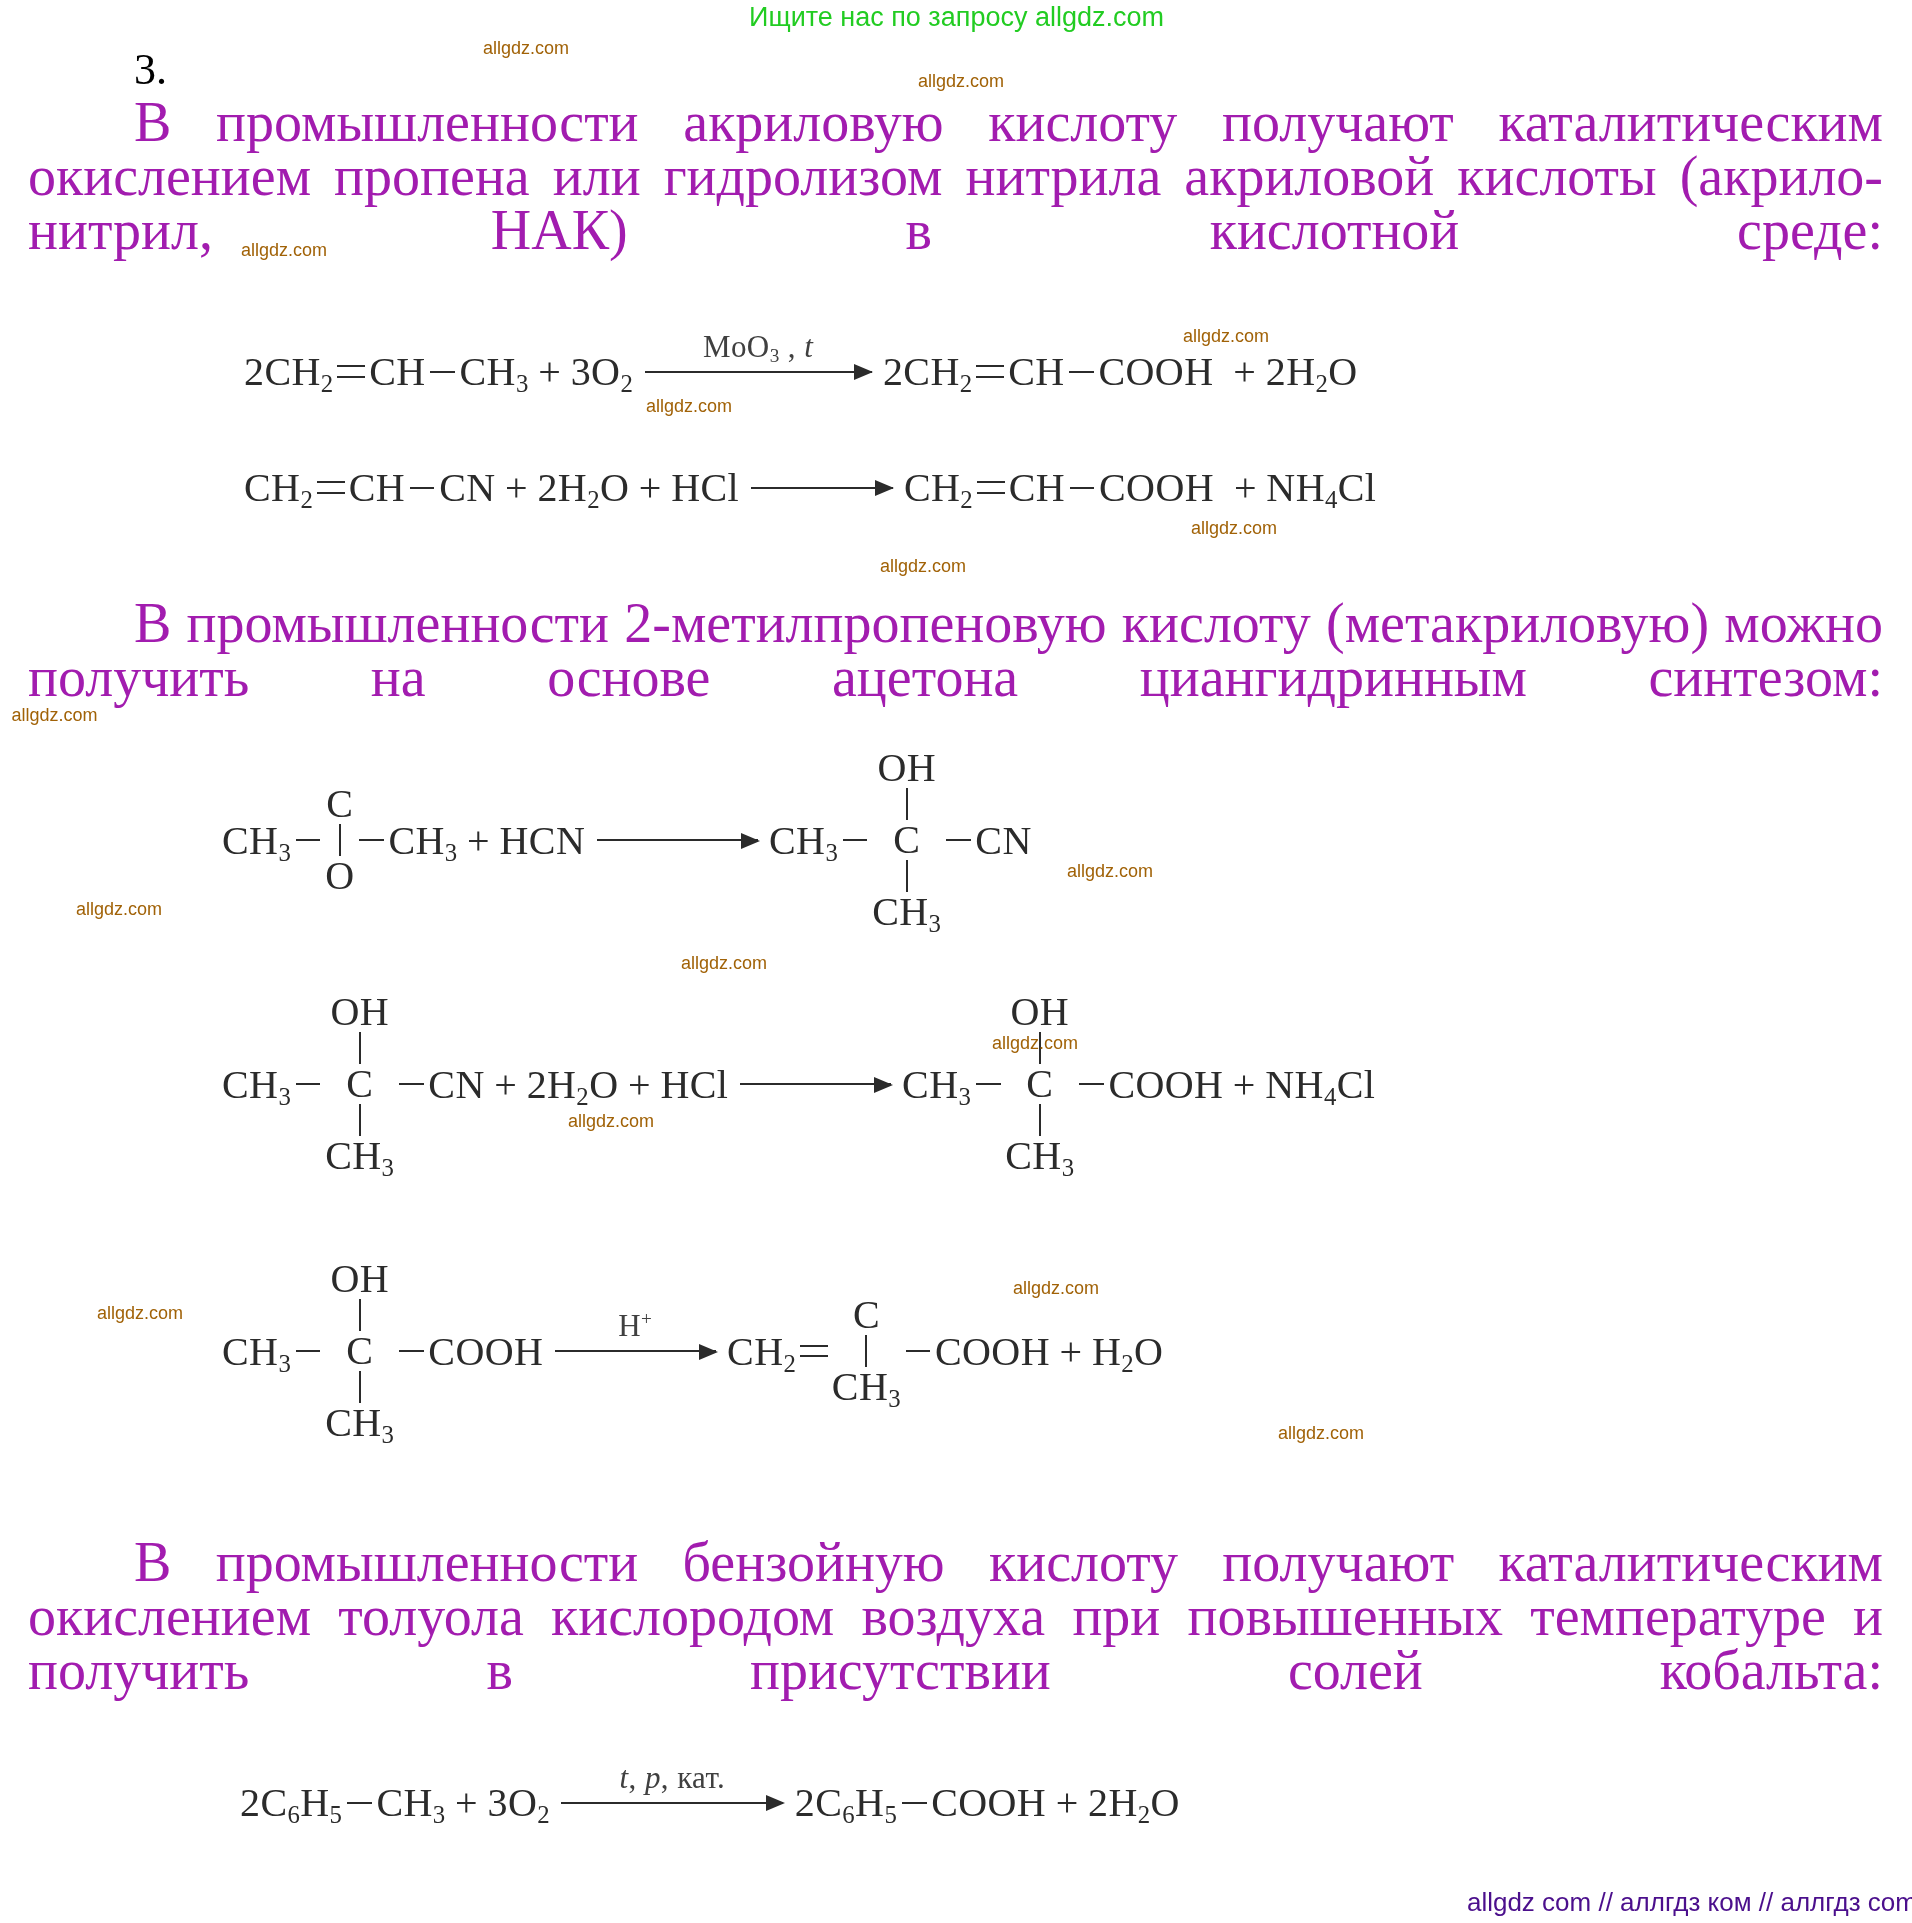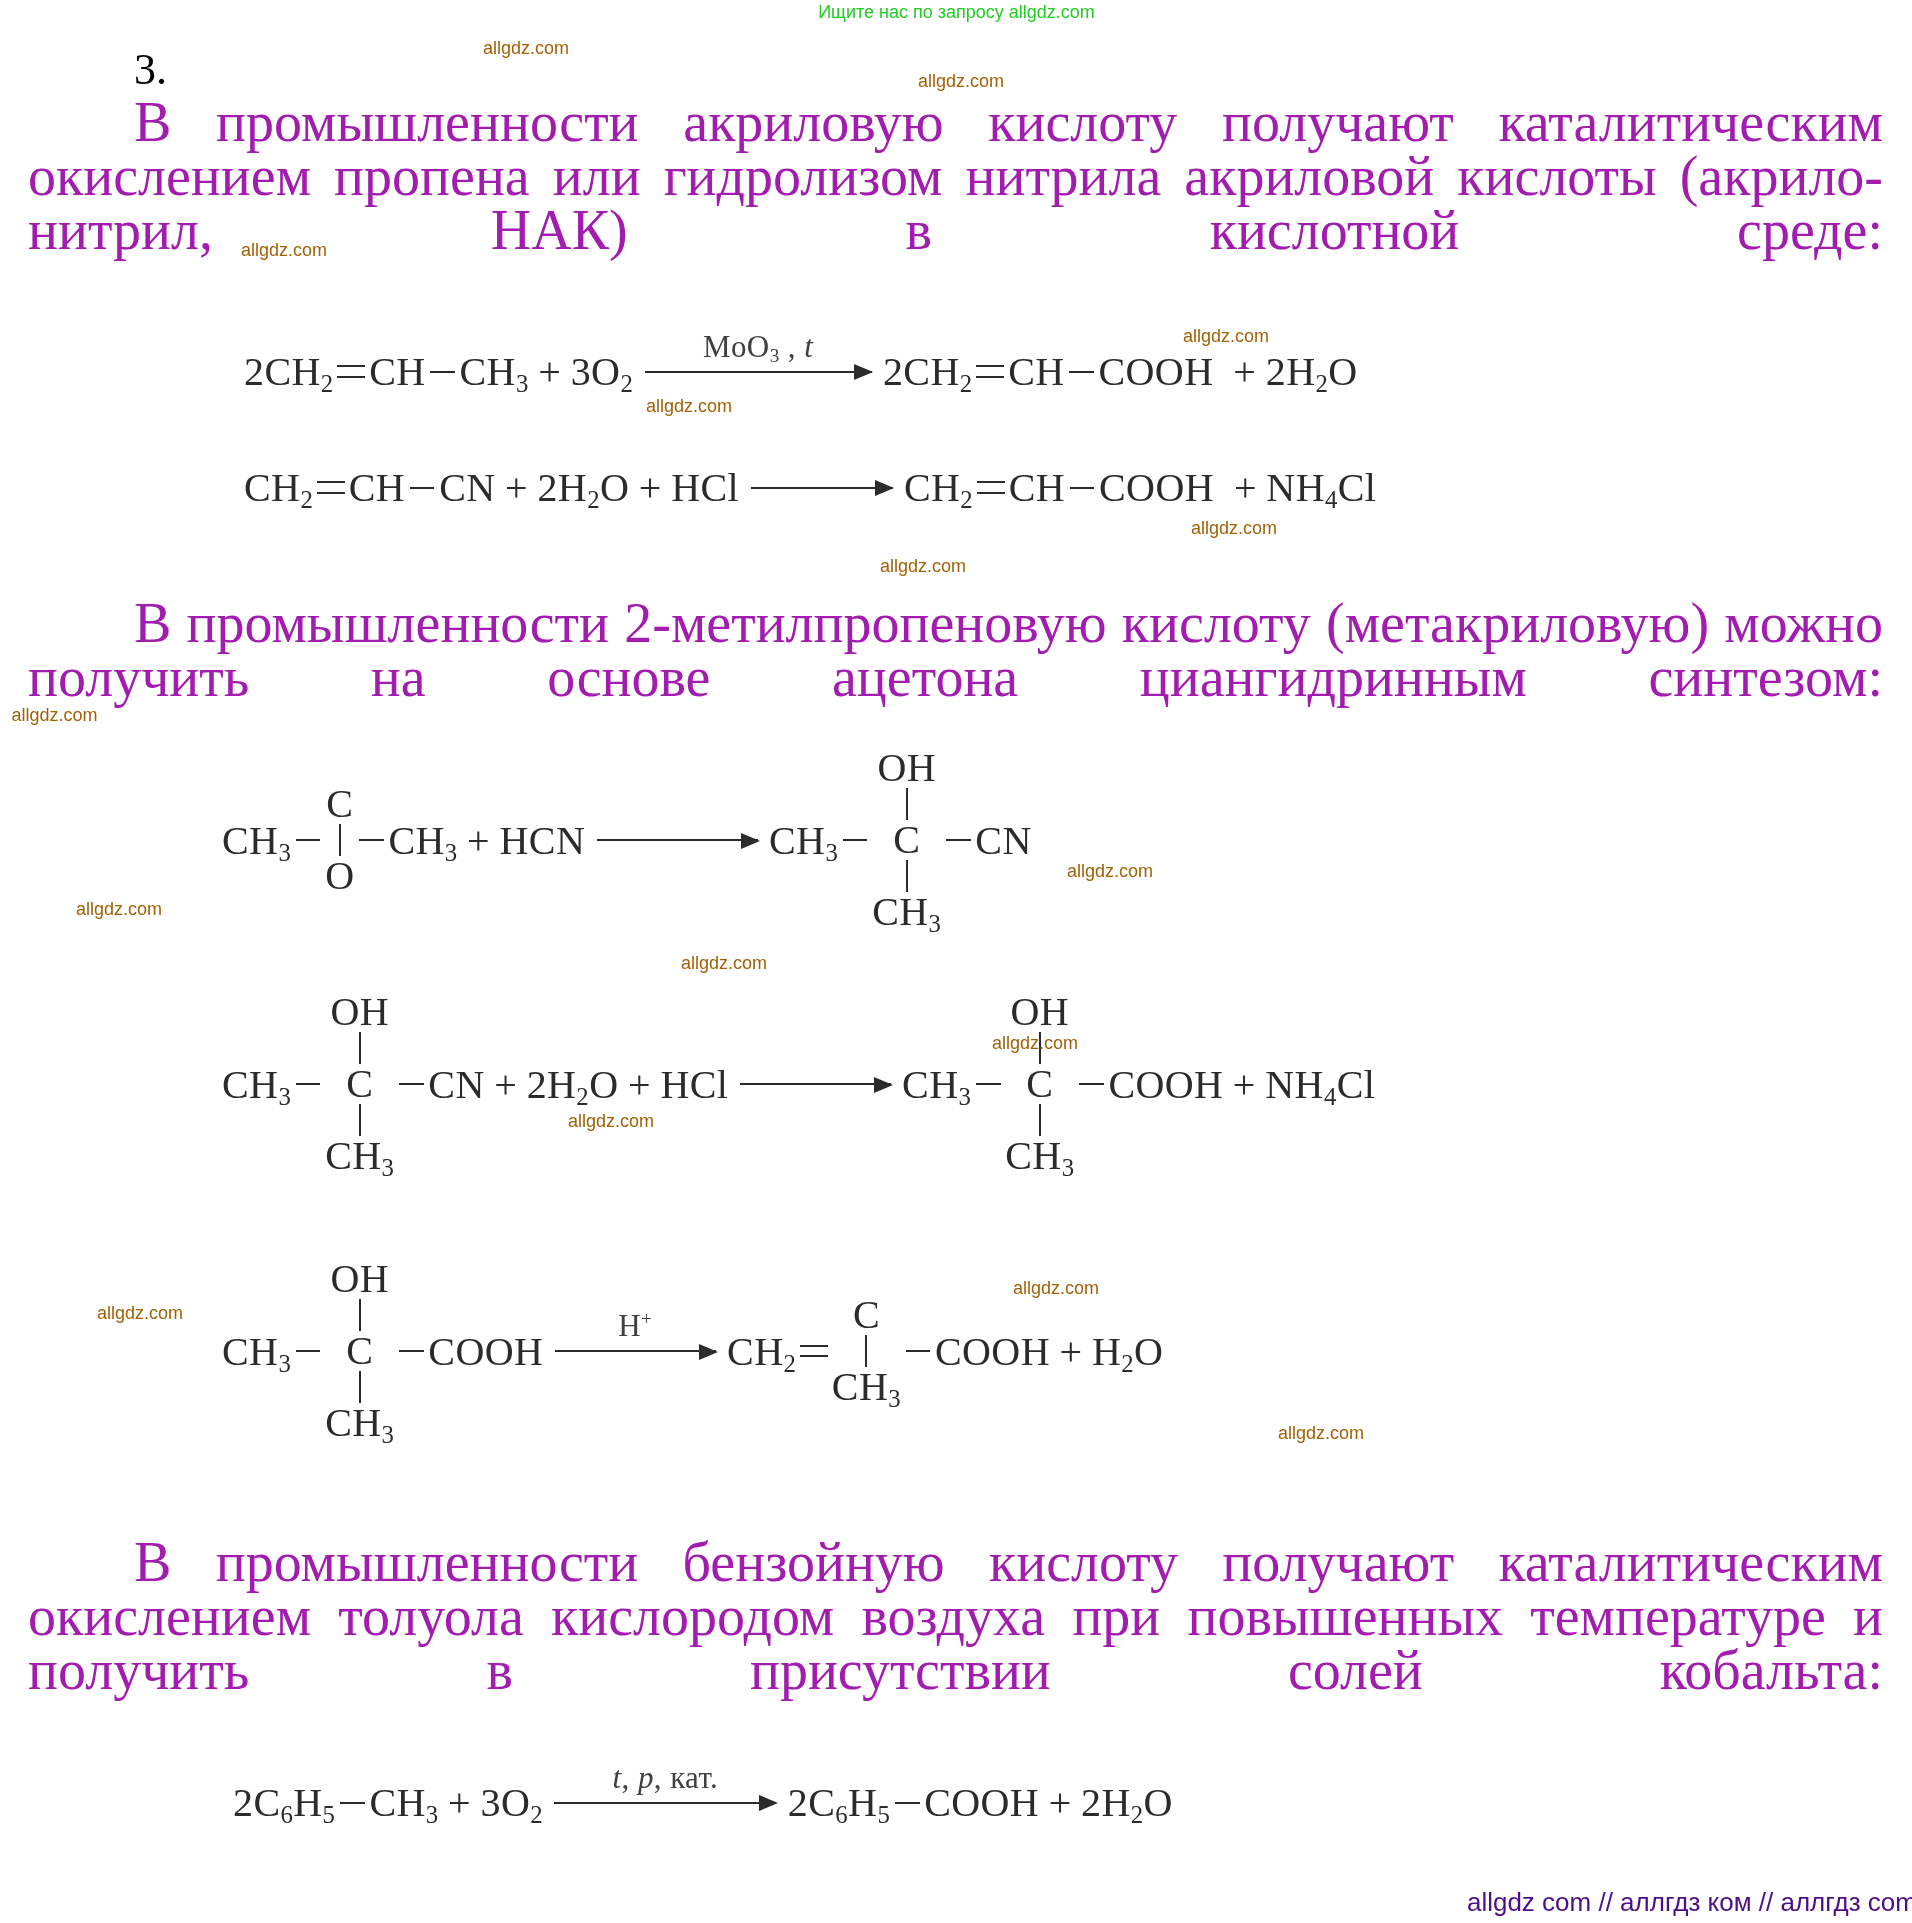--- a/index.html
+++ b/index.html
@@ -17,21 +17,21 @@
   }
 
   
   .promo {
     position: absolute;
     top: 1.9px;
     left: 0;
     width: 100%;
     text-align: center;
     font-family: "Liberation Sans", sans-serif;
-    font-size: 18px;
+    font-size: 27px;
     color: #22cc22;
     letter-spacing: 0px;
     white-space: nowrap;
   }
 
   
   .wm {
     position: absolute;
     font-family: "Liberation Sans", sans-serif;
     font-size: 18px;
@@ -335,21 +335,21 @@
       <span class="bond"></span>
         <span>COOH</span>
     </span>
     <span class="op">+</span>
     <span>H<sub>2</sub>O</span>
   </span>
 </div>
 
 <div class="para nolast" style="left:28px; top:1535px; width:1855px; text-indent:106px;">В промышленности бензойную кислоту получают каталитическим окислением толуола кислородом воздуха при повышенных температуре и получить в присутствии солей кобальта:</div>
 
-<div class="eqwrap" style="left:233px; top:1779px;">
+<div class="eqwrap" style="left:240px; top:1779px;">
   <span class="eq">
     <span>2C<sub>6</sub>H<sub>5</sub></span>
       <span class="bond"></span>
       <span>CH<sub>3</sub></span>
     <span class="op">+</span>
     <span>3O<sub>2</sub></span>
     <span class="arrow" style="width:222px;">
       <span class="lbl"><i>t</i>, <i>p</i>, кат.</span>
       <span class="shaft"></span>
     </span>

